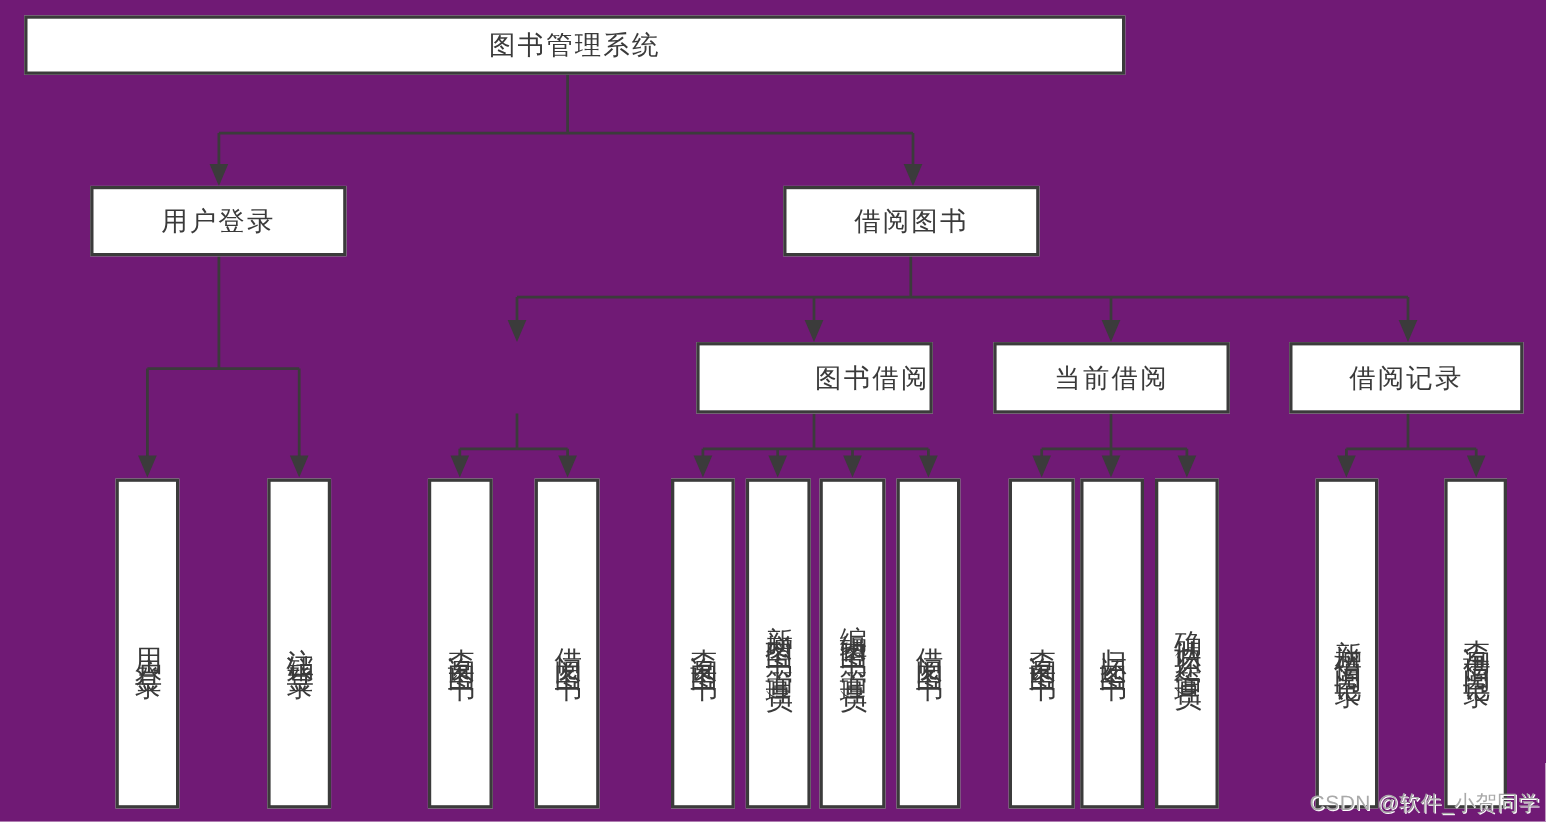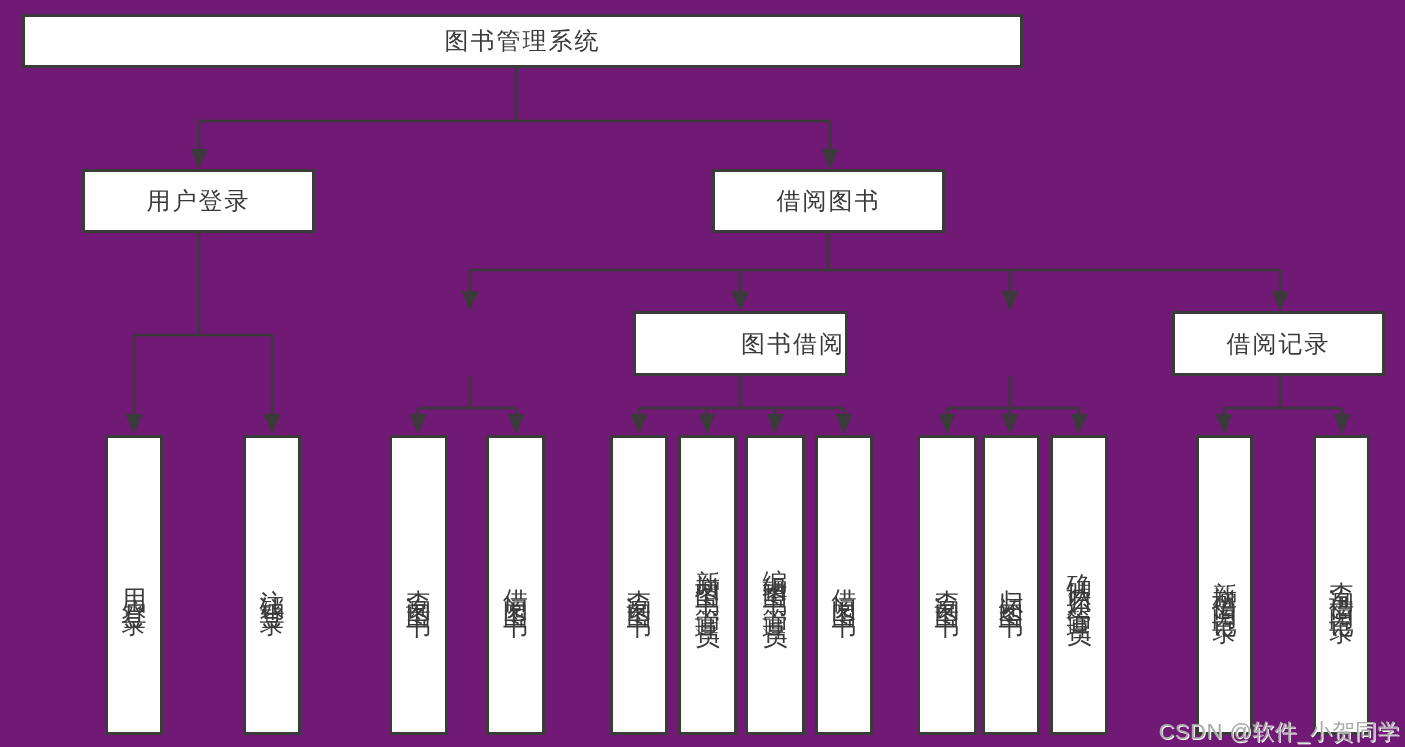--- a/index.html
+++ b/index.html
@@ -35,21 +35,21 @@
     writing-mode: vertical-lr;
     text-orientation: mixed;
     font-size: 25px;
     letter-spacing: 8px;
     line-height: 1;
   }
   .watermark {
     position: absolute;
     top: 717px;
     right: 5px;
-    font-size: 22px;
+    font-size: 19px;
     letter-spacing: 0.5px;
     color: #a9a9a9;
     text-shadow: 1px 1px 0 #ffffff;
     z-index: 5;
     white-space: nowrap;
   }
 </style>
 </head>
 <body>
 
@@ -95,20 +95,23 @@
   <div class="box" style="left:82px; top:169px; width:233px; height:64px;">
     <span class="h-label">用户登录</span>
   </div>
   <div class="box" style="left:712px; top:169px; width:233px; height:64px;">
     <span class="h-label">借阅图书</span>
   </div>
 
   <div class="box" style="left:633px; top:311px; width:215px; height:65px;justify-content:flex-end;">
     <span class="h-label">图书借阅</span>
   </div>
+  <div class="box" style="left:903px; top:311px; width:215px; height:65px;">
+    <span class="h-label">当前借阅</span>
+  </div>
   <div class="box" style="left:1172px; top:311px; width:213px; height:65px;">
     <span class="h-label">借阅记录</span>
   </div>
 
   <div class="box leaf" style="left:105px; top:435px; width:58px; height:300px;">
     <span class="v-label">用户登录</span>
   </div>
   <div class="box leaf" style="left:243px; top:435px; width:58px; height:300px;">
     <span class="v-label">注销登录</span>
   </div>

